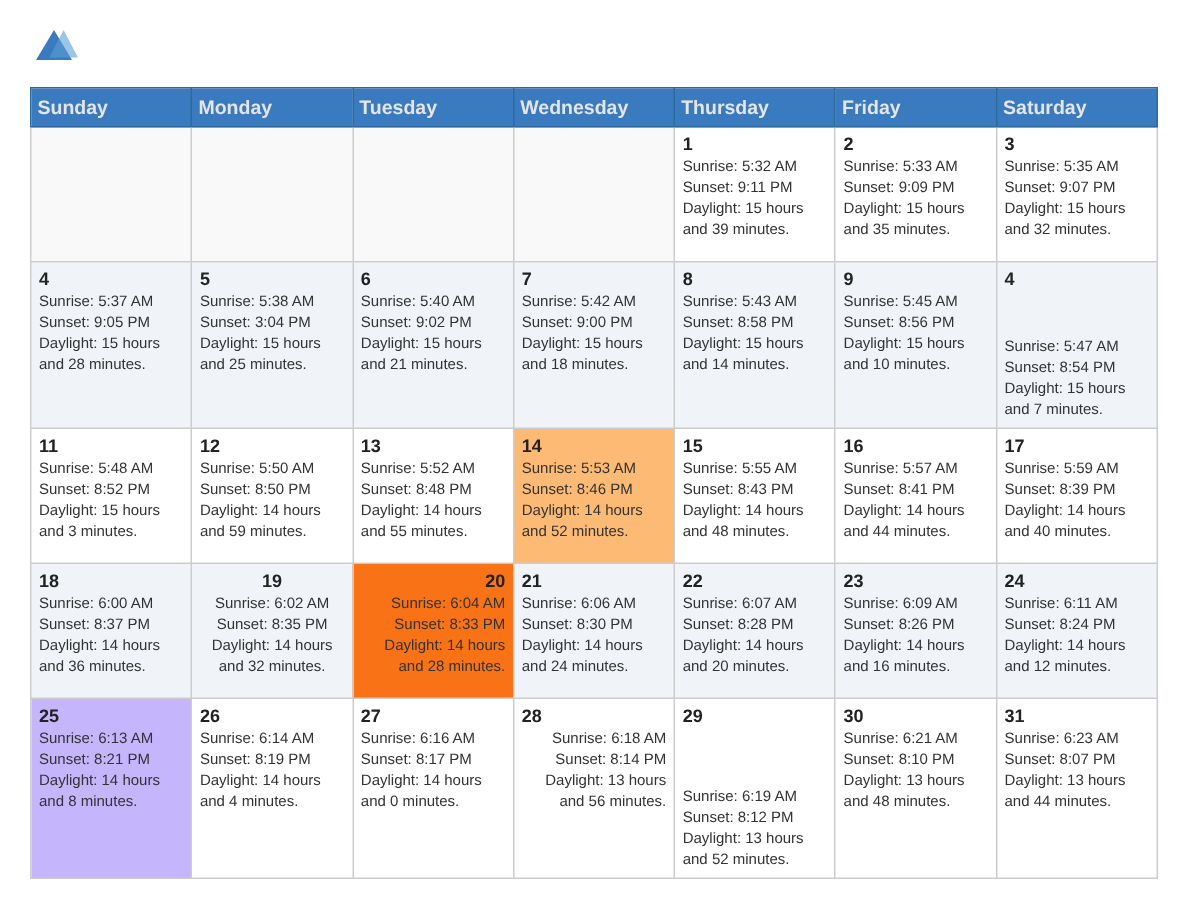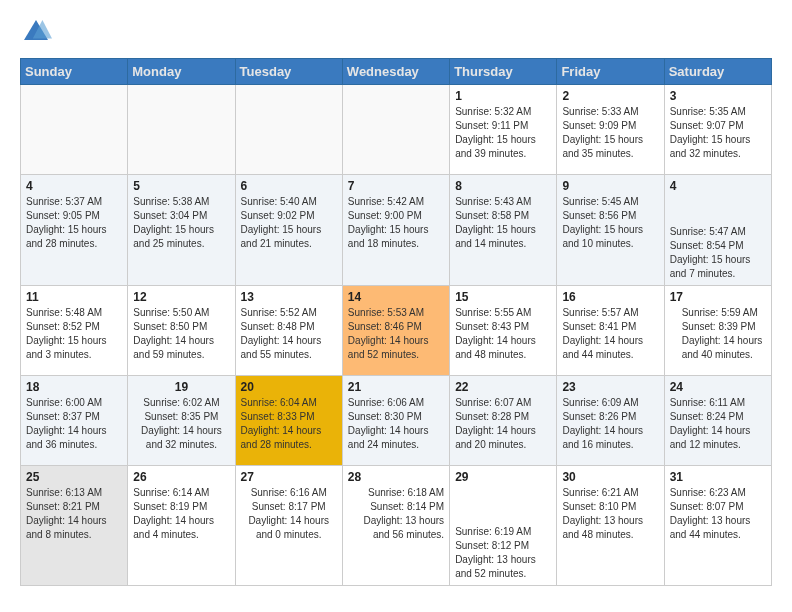--- a/index.html
+++ b/index.html
@@ -244,42 +244,42 @@
           </td>
           <td style="background: rgb(255, 255, 255); margin-top: 39px;">
             <span class="day-number">16</span>
             <div class="day-info" style="white-space: pre-line;">Sunrise: 5:57 AM
 Sunset: 8:41 PM
 Daylight: 14 hours
 and 44 minutes.</div>
           </td>
           <td style="background: rgb(255, 255, 255);">
             <span class="day-number">17</span>
-            <div class="day-info" style="white-space: pre-line; margin-left: 12px;">Sunrise: 5:59 AM
+            <div class="day-info" style="white-space: pre-line;">Sunrise: 5:59 AM
 Sunset: 8:39 PM
 Daylight: 14 hours
 and 40 minutes.</div>
           </td>
         </tr>
         <tr>
           <td style="background: rgb(240, 244, 248);">
             <span class="day-number">18</span>
             <div class="day-info" style="white-space: pre-line;">Sunrise: 6:00 AM
 Sunset: 8:37 PM
 Daylight: 14 hours
 and 36 minutes.</div>
           </td>
           <td style="background: rgb(240, 244, 248); text-align: center;">
             <span class="day-number">19</span>
             <div class="day-info" style="white-space: pre-line;">Sunrise: 6:02 AM
 Sunset: 8:35 PM
 Daylight: 14 hours
 and 32 minutes.</div>
           </td>
-          <td style="background: #eab308;">
+          <td style="background: #f97316; text-align: right;">
             <span class="day-number">20</span>
             <div class="day-info" style="white-space: pre-line;">Sunrise: 6:04 AM
 Sunset: 8:33 PM
 Daylight: 14 hours
 and 28 minutes.</div>
           </td>
           <td style="background: rgb(240, 244, 248);">
             <span class="day-number">21</span>
             <div class="day-info" style="white-space: pre-line;">Sunrise: 6:06 AM
 Sunset: 8:30 PM
@@ -302,37 +302,37 @@
           </td>
           <td style="background: rgb(240, 244, 248);">
             <span class="day-number">24</span>
             <div class="day-info" style="white-space: pre-line;">Sunrise: 6:11 AM
 Sunset: 8:24 PM
 Daylight: 14 hours
 and 12 minutes.</div>
           </td>
         </tr>
         <tr>
-          <td style="background: #e5e5e5;">
+          <td style="background: #c4b5fd;">
             <span class="day-number">25</span>
             <div class="day-info" style="white-space: pre-line;">Sunrise: 6:13 AM
 Sunset: 8:21 PM
 Daylight: 14 hours
 and 8 minutes.</div>
           </td>
           <td style="background: rgb(255, 255, 255);">
             <span class="day-number">26</span>
             <div class="day-info" style="white-space: pre-line;">Sunrise: 6:14 AM
 Sunset: 8:19 PM
 Daylight: 14 hours
 and 4 minutes.</div>
           </td>
           <td style="background: rgb(255, 255, 255);">
             <span class="day-number">27</span>
-            <div class="day-info" style="white-space: pre-line; text-align: center;">Sunrise: 6:16 AM
+            <div class="day-info" style="white-space: pre-line;">Sunrise: 6:16 AM
 Sunset: 8:17 PM
 Daylight: 14 hours
 and 0 minutes.</div>
           </td>
           <td style="background: rgb(255, 255, 255);">
             <span class="day-number">28</span>
             <div class="day-info" style="white-space: pre-line; text-align: right;">Sunrise: 6:18 AM
 Sunset: 8:14 PM
 Daylight: 13 hours
 and 56 minutes.</div>

